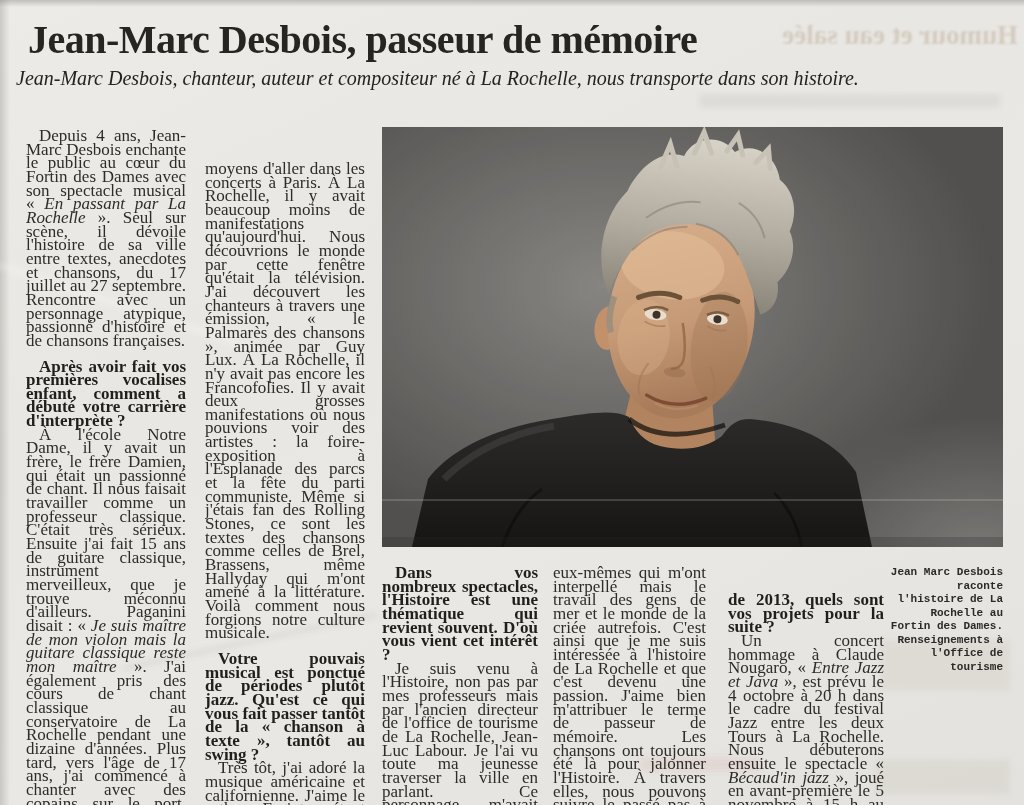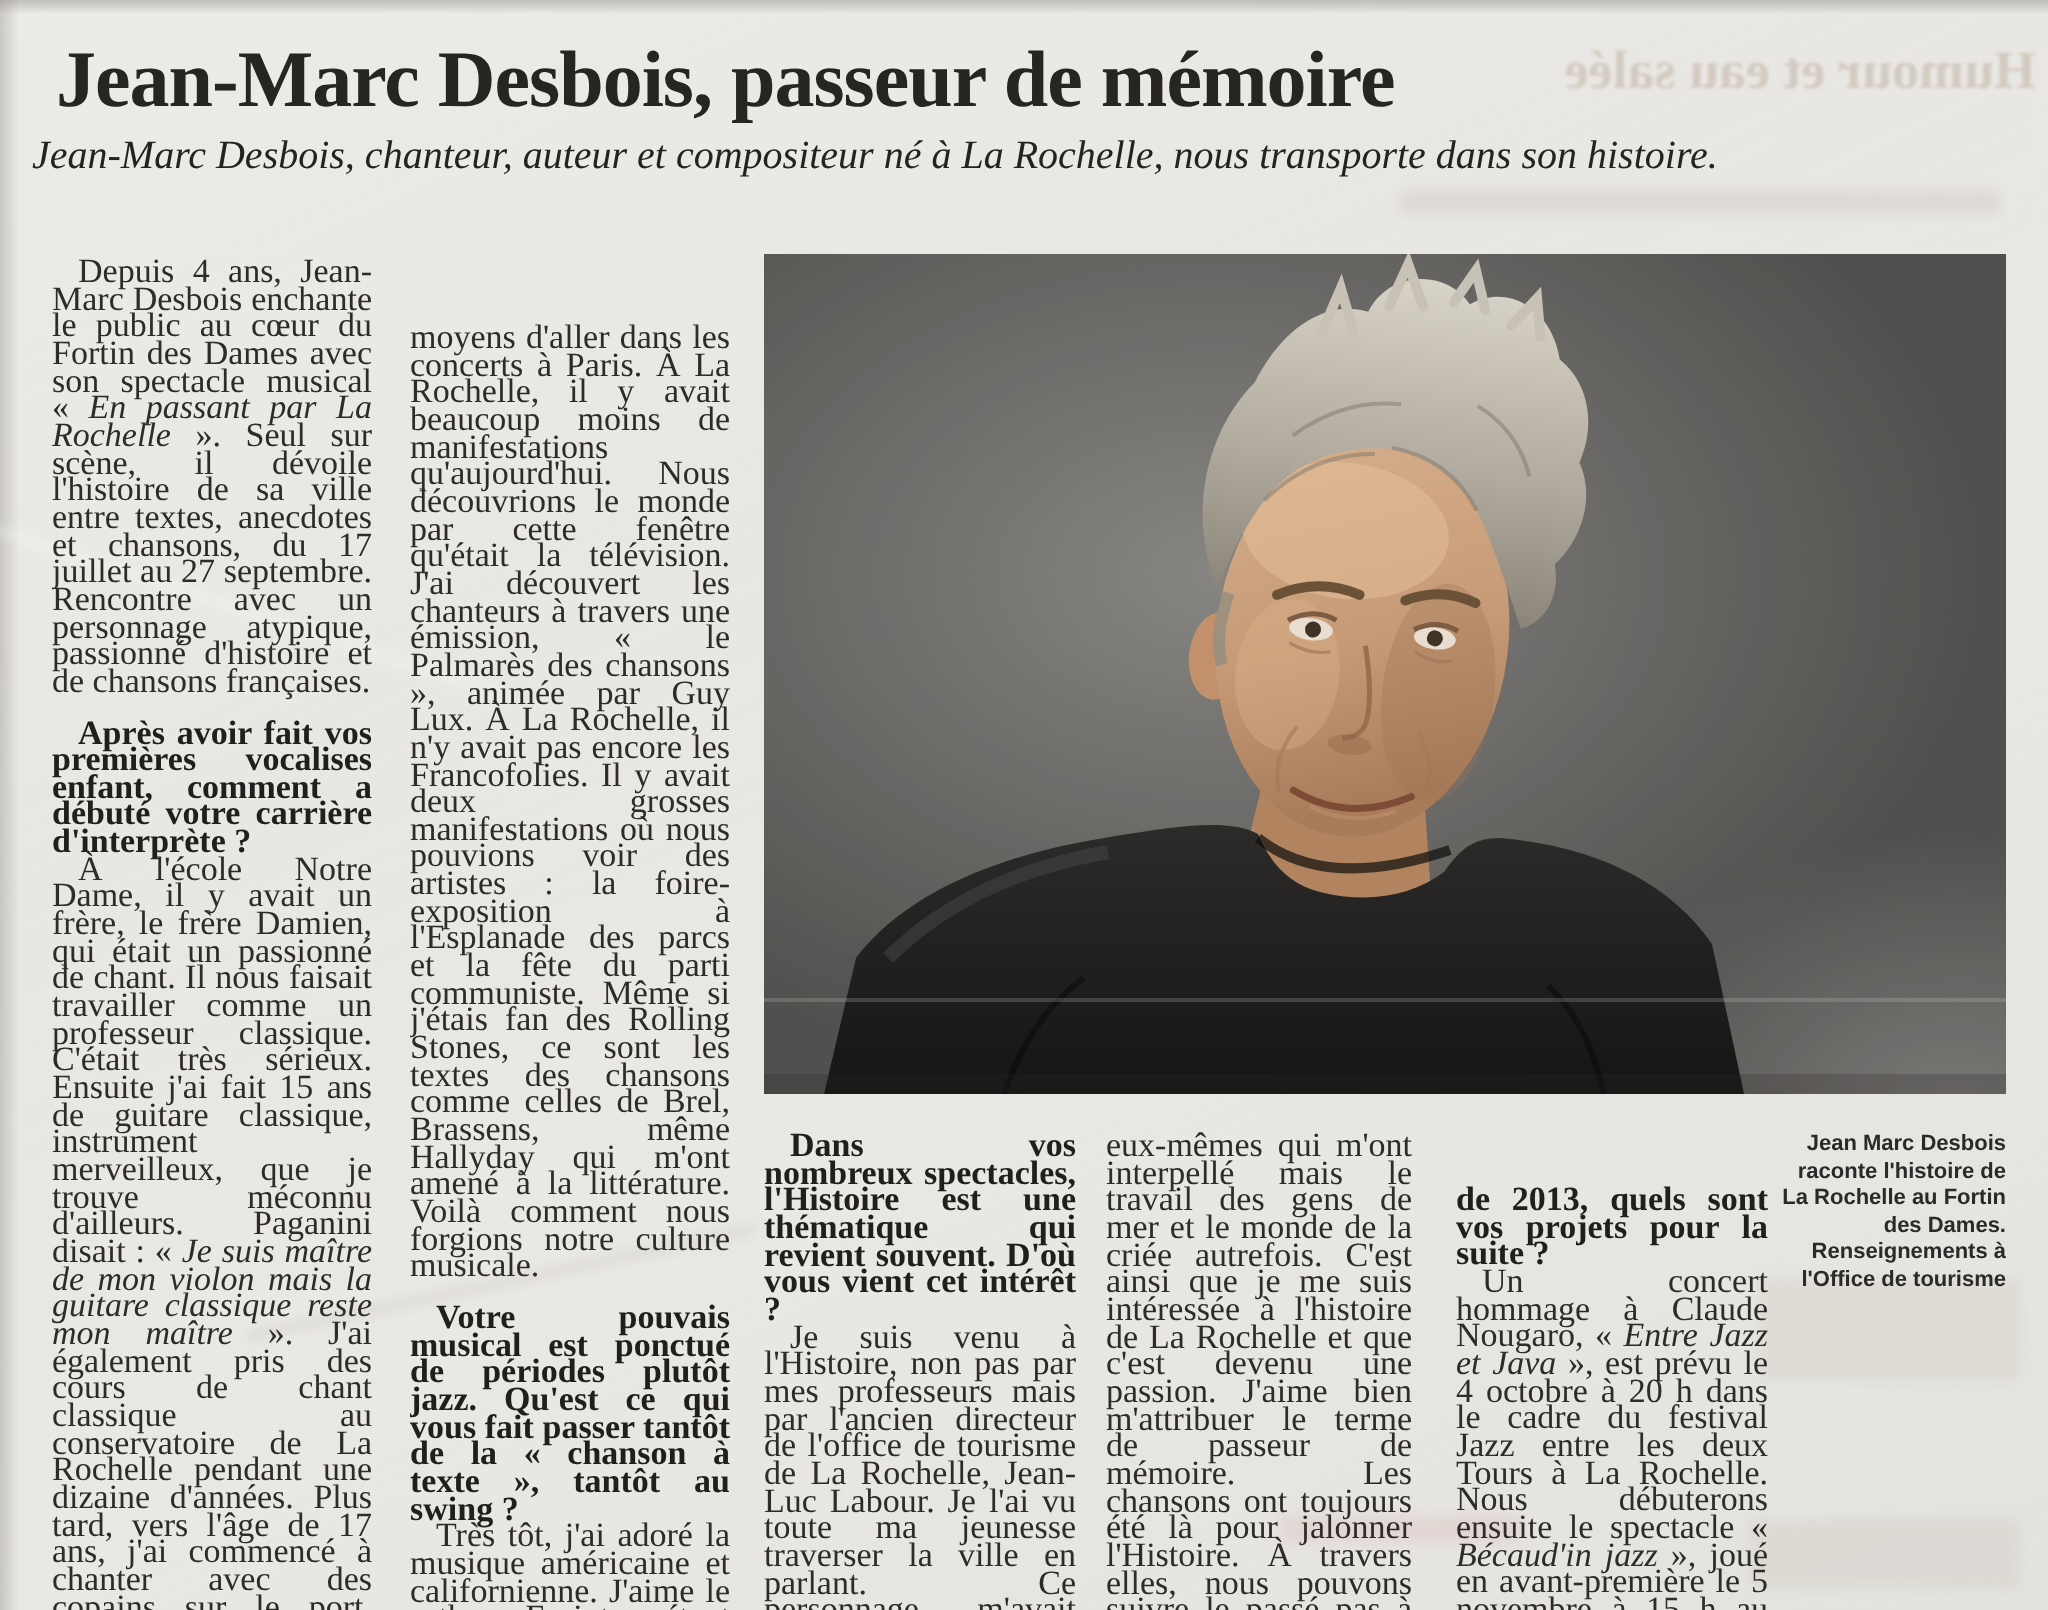--- a/index.html
+++ b/index.html
@@ -37,21 +37,21 @@
   .col1{left:26px;top:129px;width:160px;height:676px;}
   .col2{left:205px;top:134px;width:160px;height:676px;margin-top:28px;}
   .col3{left:382px;top:566px;width:156px;height:239px;}
   .col4{left:553px;top:566px;width:153px;height:239px;}
   .col5{left:728px;top:593px;width:156px;height:239px;}
   
   .photo{position:absolute;left:382px;top:127px;width:621px;height:420px;overflow:hidden;}
   .photo svg{display:block;width:100%;height:100%;}
   
   .caption{position:absolute;left:889px;top:566px;width:114px;text-align:right;
-        font-family:Liberation Sans, sans-serif;font-weight:bold;font-size:11px;
+        font-family:Liberation Mono, monospace;font-weight:bold;font-size:11px;
         line-height:13.5px;color:#2b2a28;}
 </style>
 </head>
 <body>
 
 <div class="page">
 
   <div class="edge-top"></div>
   <div class="edge-left"></div>
   <div class="crease1"></div>

